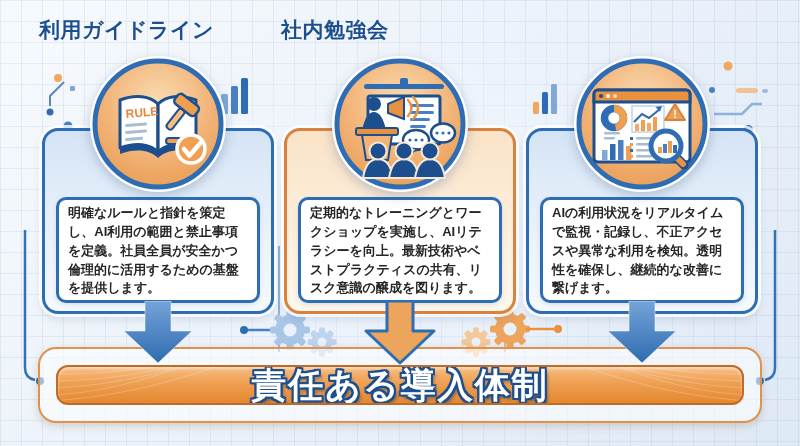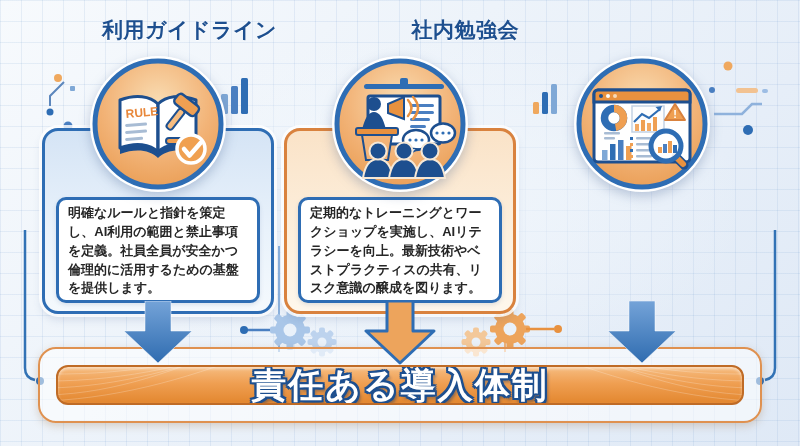--- a/index.html
+++ b/index.html
@@ -11,21 +11,21 @@
     background-size:21px 21px;}
   .grid-fade{position:absolute;inset:0;z-index:0;
     background:radial-gradient(ellipse 58% 52% at 50% 46%,rgba(242,247,252,.92) 0%,rgba(242,247,252,0) 75%);}
   .deco{position:absolute;z-index:1;}
   .vline{position:absolute;width:2px;z-index:1;}
   .vline-blue{left:278px;top:246px;height:106px;background:#8db2dd;}
   .vline-orange{left:504px;top:246px;height:106px;background:#eeb27c;}
 
   .col{position:absolute;top:0;width:238px;height:446px;z-index:3;}
   .col1{left:39px;} .col2{left:281px;} .col3{left:523px;}
-  .col-title{position:absolute;top:16px;width:100%;text-align:right;
+  .col-title{position:absolute;top:16px;width:100%;text-align:left;
     font-size:21px;font-weight:800;color:#1d4f8f;letter-spacing:.5px;text-shadow:0 1px 0 rgba(255,255,255,.8);}
   .icon-wrap{position:absolute;top:54px;left:50%;transform:translateX(-50%);
     width:140px;height:140px;z-index:3;filter:drop-shadow(0 4px 6px rgba(60,90,140,.3));}
   .outer-box{position:absolute;top:128px;left:3px;right:3px;height:180px;border-radius:16px;
     border:3.5px solid;box-shadow:0 0 0 3px rgba(255,255,255,.8),0 5px 10px rgba(70,100,150,.2);}
   .blue-box{border-color:#2e6db4;background:linear-gradient(180deg,#d5e4f5 0%,#e9f2fb 55%,#f4f9fd 100%);}
   .orange-box{border-color:#d9823e;background:linear-gradient(180deg,#fae3c8 0%,#fdf0de 60%,#fef7ec 100%);}
   .text-box{position:absolute;left:11px;right:11px;top:66px;height:106px;background:#ffffff;
     border:3px solid #2e6db4;border-radius:10px;padding:4px 9px;box-sizing:border-box;
     box-shadow:0 2px 4px rgba(70,100,150,.15);}
@@ -295,20 +295,25 @@
         </g>
         <path d="M104 103 L112 111" stroke="#1d4f8f" stroke-width="9" stroke-linecap="round"></path>
         <path d="M104 103 L111 110" stroke="#e8913f" stroke-width="6" stroke-linecap="round"></path>
         <circle cx="94" cy="92" r="15" fill="#ffffff" fill-opacity="0.9" stroke="#2e6db4" stroke-width="5"></circle>
         <rect x="86" y="93" width="4" height="6" fill="#ef9f52"></rect>
         <rect x="91" y="90" width="4" height="9" fill="#4a7fc1"></rect>
         <rect x="96" y="87" width="4" height="12" fill="#ef9f52"></rect>
         <rect x="101" y="91" width="4" height="8" fill="#2e6db4"></rect>
       </svg>
     </div>
+    <div class="outer-box blue-box">
+      <div class="text-box">
+        <p>AIの利用状況をリアルタイムで監視・記録し、不正アクセスや異常な利用を検知。透明性を確保し、継続的な改善に繋げます。</p>
+      </div>
+    </div>
     <svg class="arrow" width="72" height="64" viewBox="0 0 72 64">
       <defs>
           <linearGradient id="ab3" x1="0" y1="0" x2="0" y2="1">
         <stop offset="0%" stop-color="#74a3d8"></stop>
             <stop offset="100%" stop-color="#2f6cb0"></stop>
           </linearGradient>
         </defs>
       <path d="M23 0 H49 V30 H70 L36 62 L2 30 H23 Z" fill="url(#ab3)" stroke="rgba(255,255,255,.5)" stroke-width="1"></path>
     </svg>
   </div>

